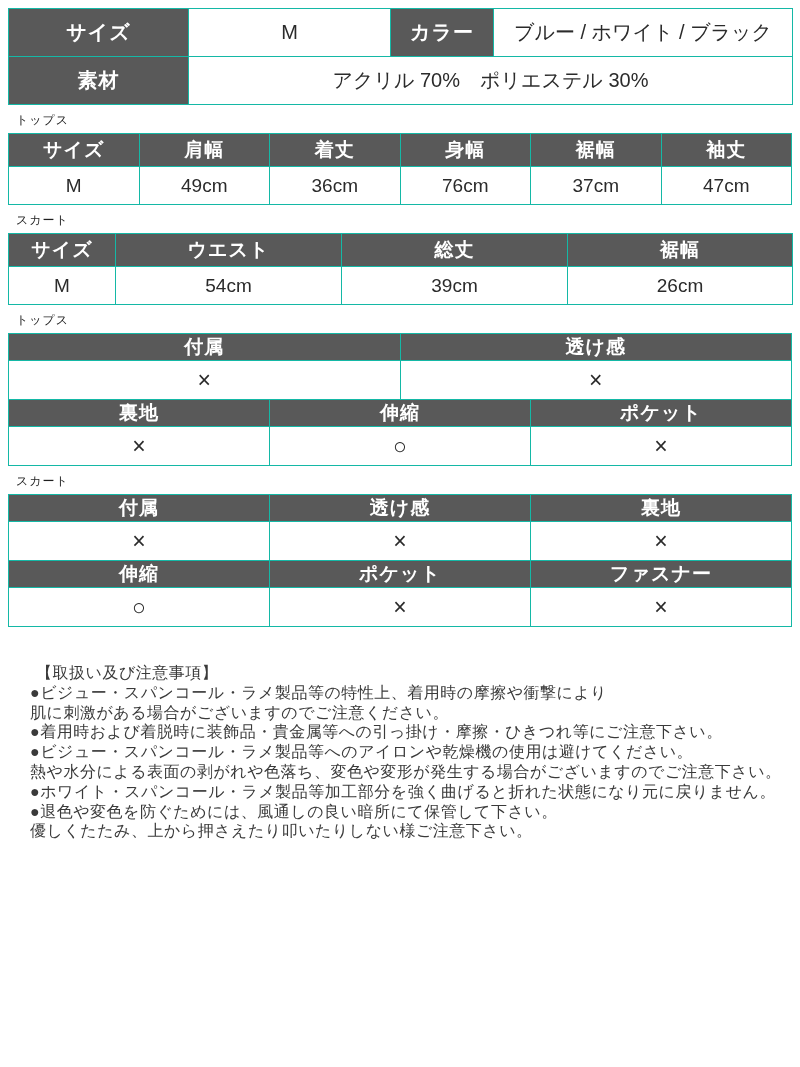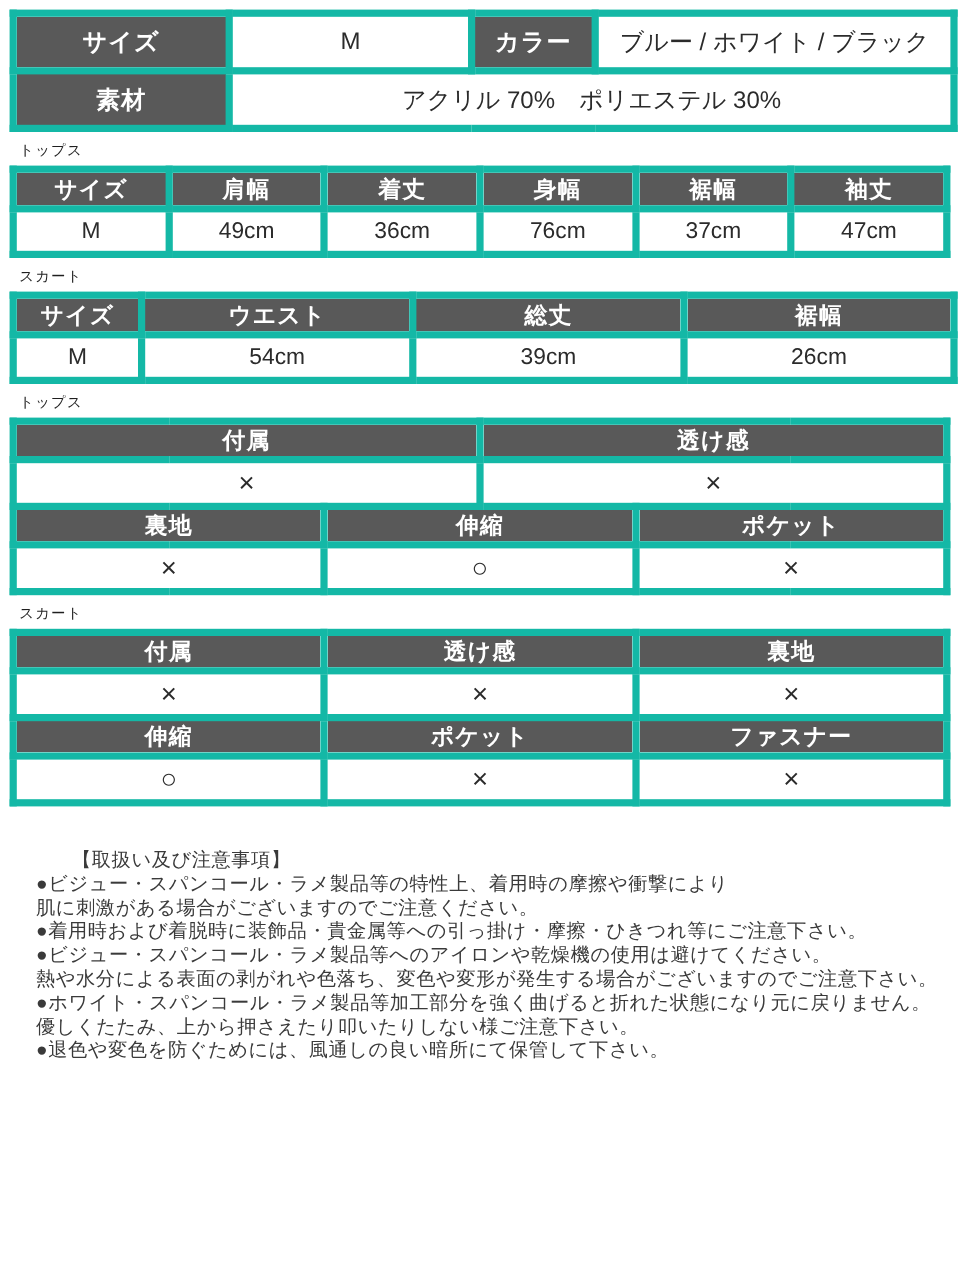--- a/index.html
+++ b/index.html
@@ -12,21 +12,21 @@
     overflow: hidden;
   }
   .page { padding: 8px 8px 0 8px; }
 
   table {
     border-collapse: collapse;
     width: 784px;
     table-layout: fixed;
   }
   th, td {
-    border: 6px solid #14b8a6;
+    border: 1px solid #14b8a6;
     text-align: center;
     vertical-align: middle;
     overflow: hidden;
     white-space: nowrap;
   }
   th {
     background: #595959;
     color: #ffffff;
     font-weight: bold;
     font-size: 19px;
@@ -58,21 +58,21 @@
   }
 
   .care-notes {
     margin-top: 36px;
     padding-left: 22px;
     font-size: 16px;
     line-height: 19.8px;
     color: #3a3a3a;
     letter-spacing: 0.5px;
   }
-  .care-notes .title { padding-left: 6px; margin-left: 24px; }
+  .care-notes .title { padding-left: 6px; }
 </style>
 </head>
 <body>
 
 <div class="page">
 
   <table class="t-summary">
     <colgroup>
       <col style="width:180px">
         <col style="width:202px">
@@ -198,17 +198,17 @@
     </table>
 
   <div class="care-notes">
     <div class="title">【取扱い及び注意事項】</div>
     <div>●ビジュー・スパンコール・ラメ製品等の特性上、着用時の摩擦や衝撃により</div>
     <div>肌に刺激がある場合がございますのでご注意ください。</div>
     <div>●着用時および着脱時に装飾品・貴金属等への引っ掛け・摩擦・ひきつれ等にご注意下さい。</div>
     <div>●ビジュー・スパンコール・ラメ製品等へのアイロンや乾燥機の使用は避けてください。</div>
     <div>熱や水分による表面の剥がれや色落ち、変色や変形が発生する場合がございますのでご注意下さい。</div>
     <div>●ホワイト・スパンコール・ラメ製品等加工部分を強く曲げると折れた状態になり元に戻りません。</div>
+    <div>●退色や変色を防ぐためには、風通しの良い暗所にて保管して下さい。</div>
     <div>優しくたたみ、上から押さえたり叩いたりしない様ご注意下さい。</div>
-    <div>●退色や変色を防ぐためには、風通しの良い暗所にて保管して下さい。</div>
   </div>
 
 </div>
 
 </body></html>

